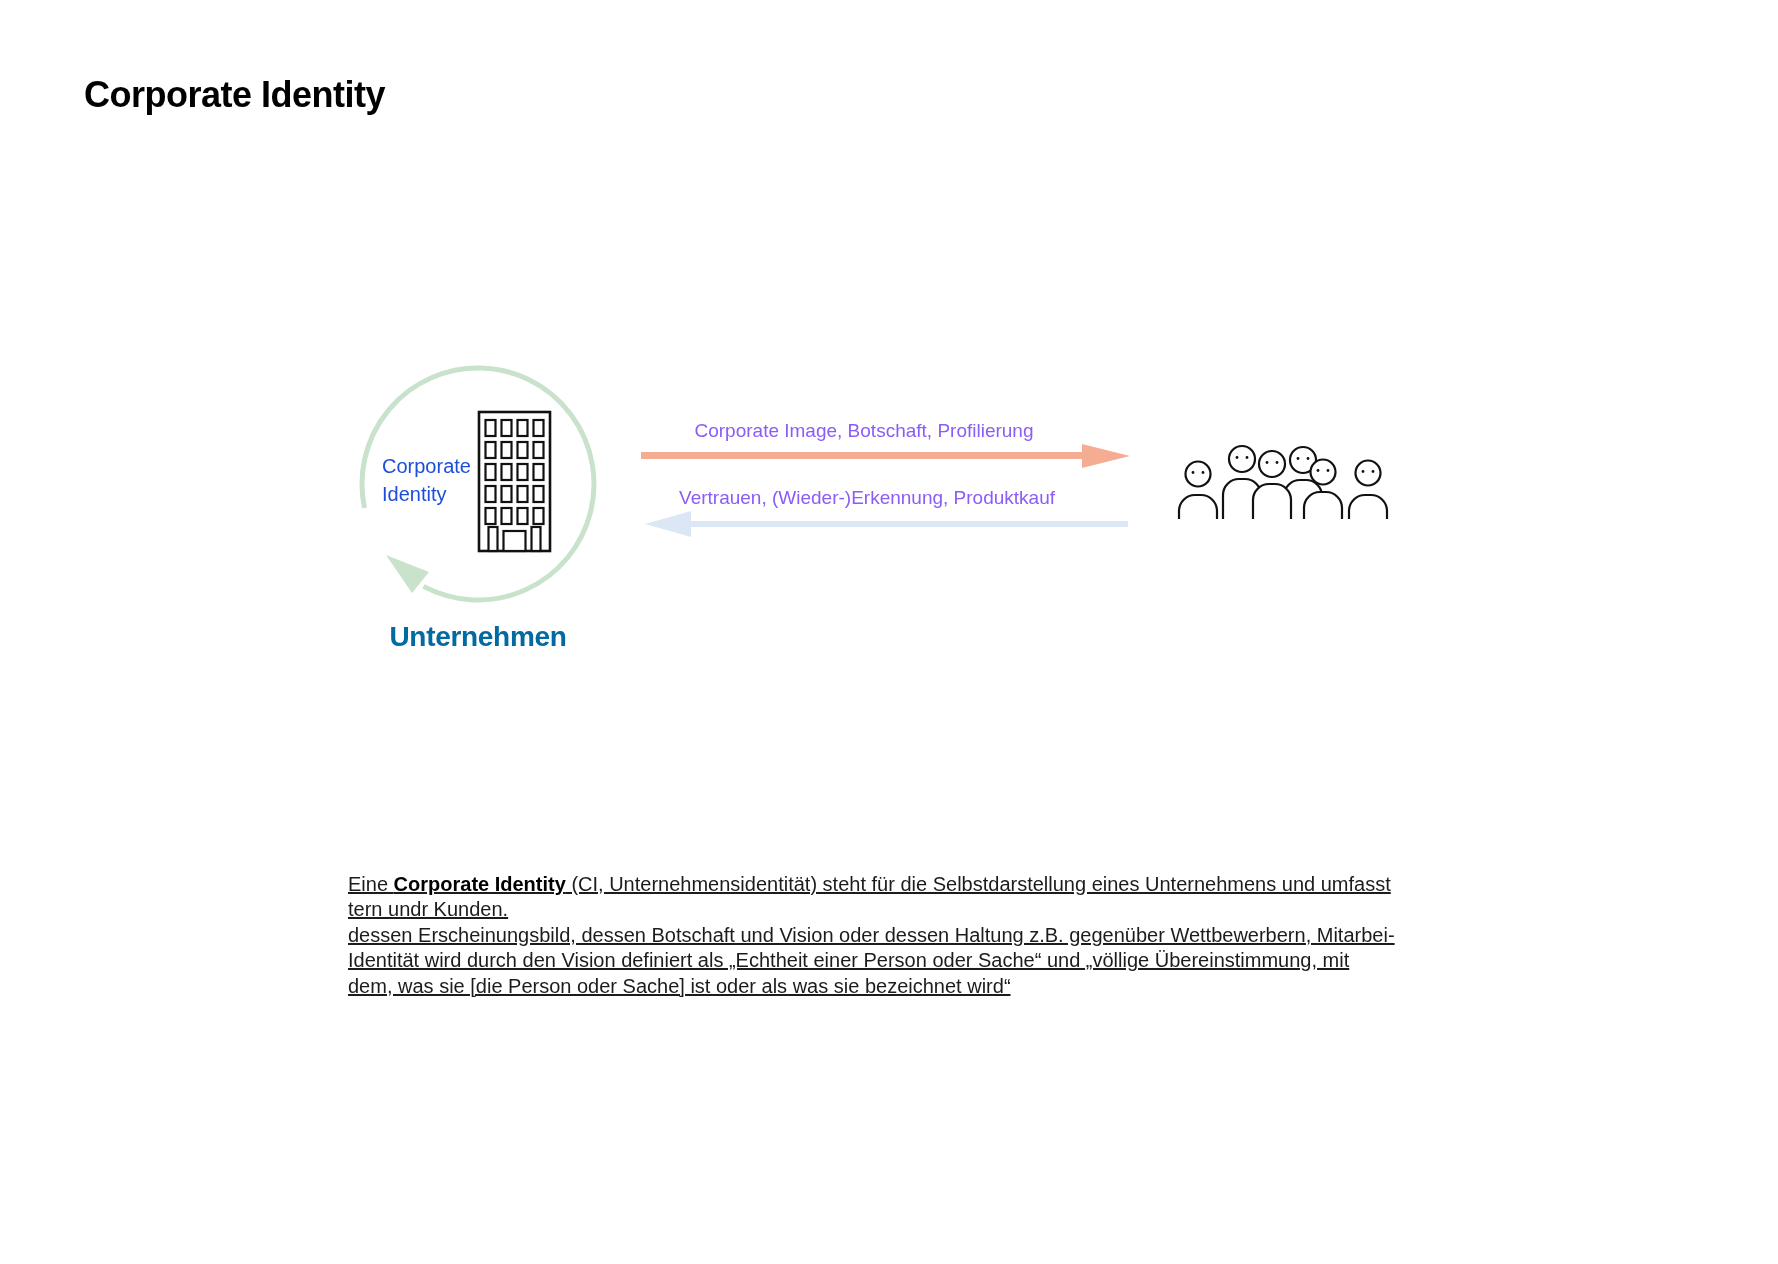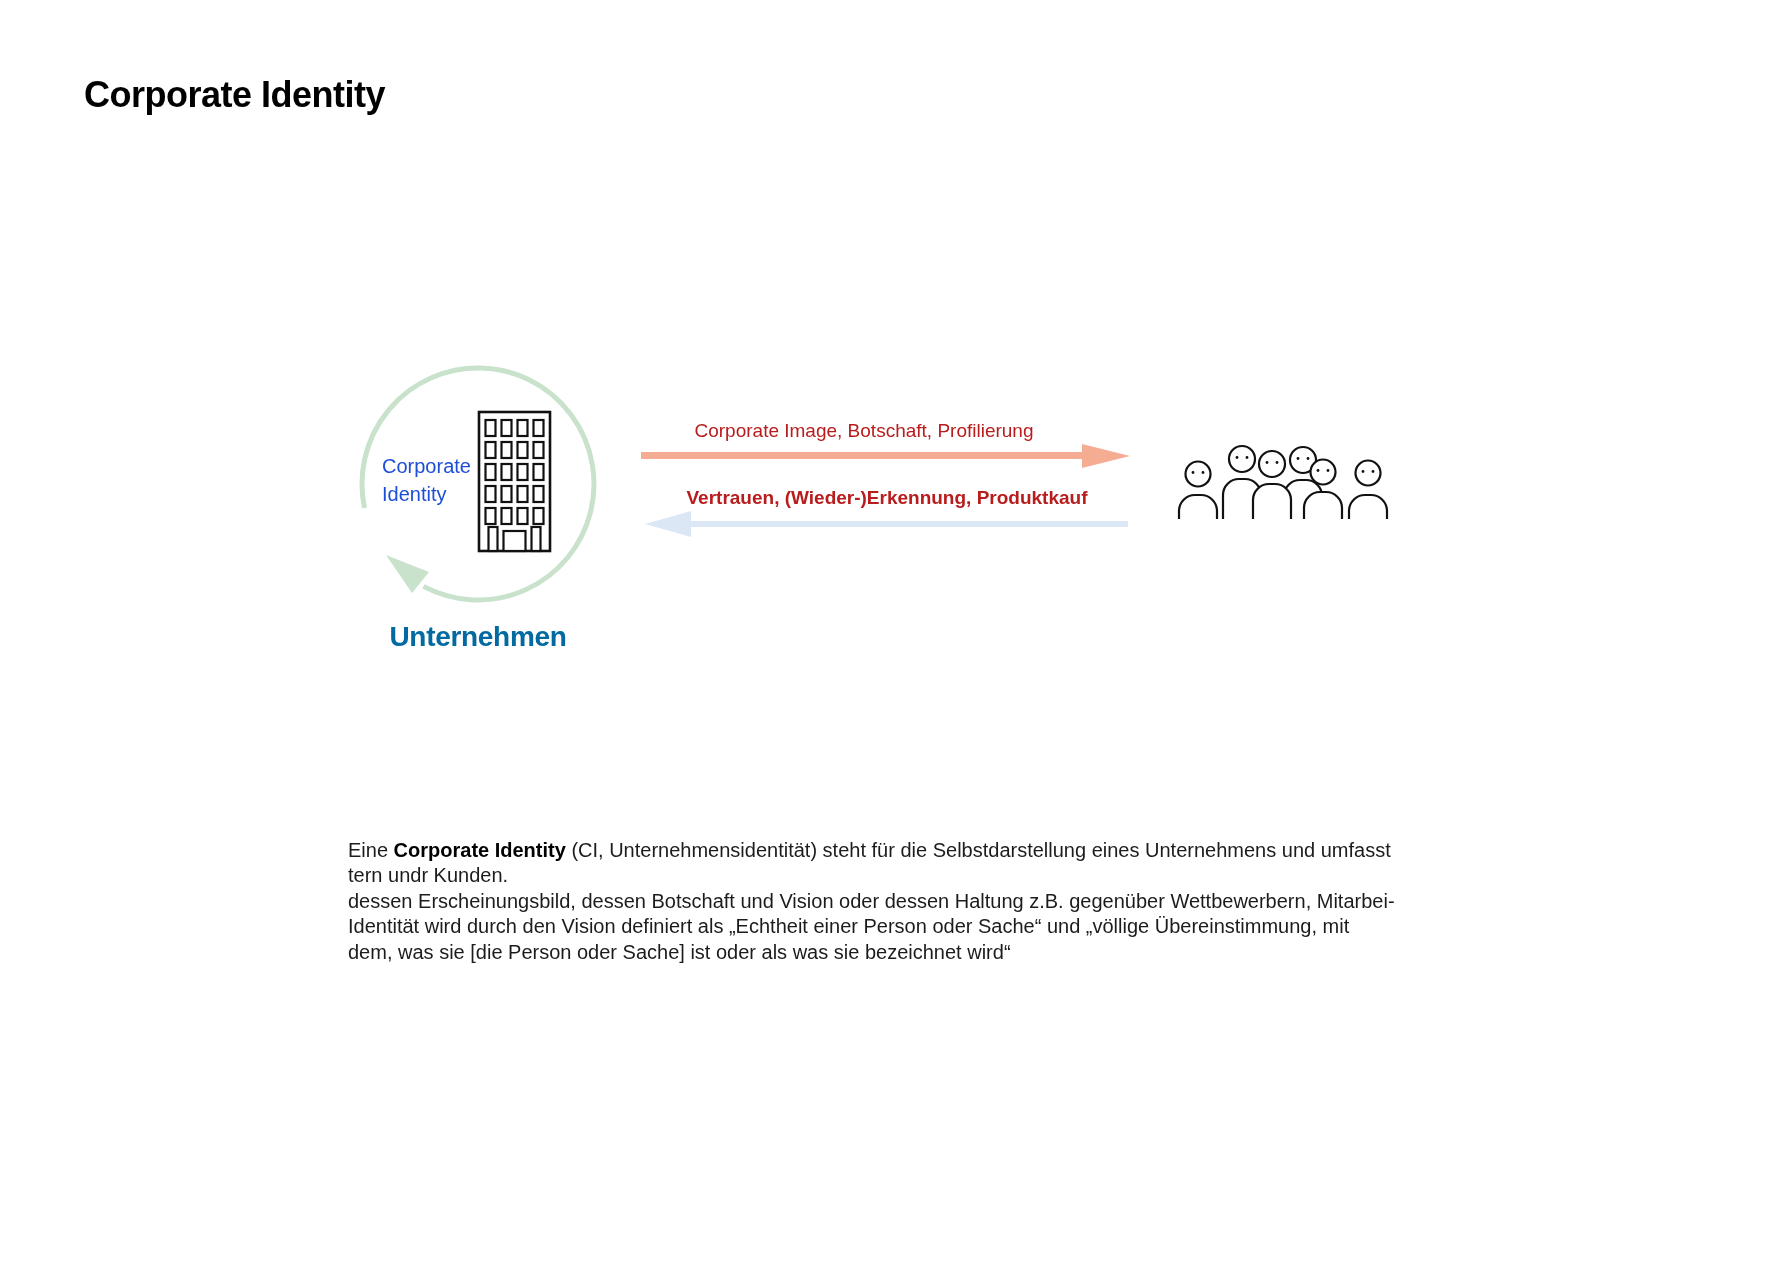--- a/index.html
+++ b/index.html
@@ -21,36 +21,36 @@
     left: 382px; top: 452px;
     font-size: 20px; line-height: 28px; color: #1d4ed8;
   }
   .caption {
     font-size: 28px; font-weight: bold; color: #0369a1;
     text-align: center; letter-spacing: -0.3px;
   }
   .caption-company  { left: 353px; top: 621px; width: 250px; }
   .caption-audience { left: 1133px; top: 620px; width: 304px; }
   .arrow-label {
-    font-size: 19px; color: #b91c1c;
+    font-size: 19px; color: #8b5cf6;
     width: 456px; text-align: center; white-space: nowrap;
   }
   .label-forward  { left: 636px; top: 420px; }
-  .label-backward { left: 659px; top: 487px; font-weight: bold; }
+  .label-backward { left: 639px; top: 487px; }
   .shaft-forward  { left: 641px; top: 452px;   width: 441px; height: 7px; background: #f4ad92; }
   .head-forward   { left: 1082px; top: 443.5px; width: 0; height: 0;
                     border-top: 12px solid transparent; border-bottom: 12px solid transparent;
                     border-left: 48px solid #f4ad92; }
   .shaft-backward { left: 691px; top: 520.5px; width: 437px; height: 6px; background: #dce7f5; }
   .head-backward  { left: 645px; top: 510.5px; width: 0; height: 0;
                     border-top: 13px solid transparent; border-bottom: 13px solid transparent;
                     border-right: 46px solid #dce7f5; }
   .paragraph {
-    left: 348px; top: 838px; width: 1140px;
-    font-size: 20px; line-height: 25.4px; color: #1c1c1c;
+    left: 348px; top: 872px; width: 1140px;
+    font-size: 20px; line-height: 25.4px; color: #1c1c1c; text-decoration: underline;
   }
   .paragraph .pline { white-space: nowrap; }
   .paragraph b { font-weight: bold; color: #000; }
 </style>
 </head>
 <body>
 
 <div class="canvas">
 
   <h1 class="abs title">Corporate Identity</h1>

